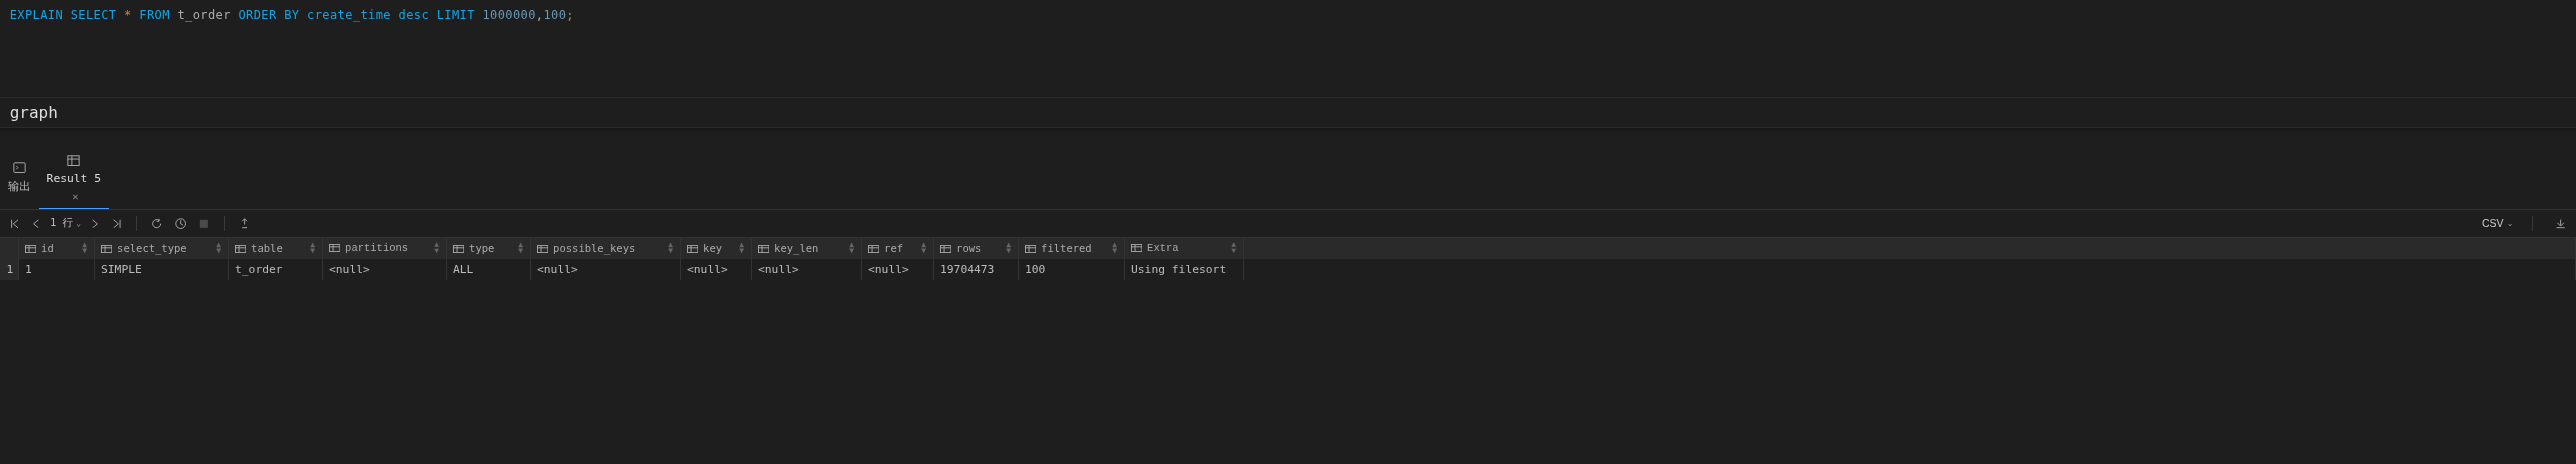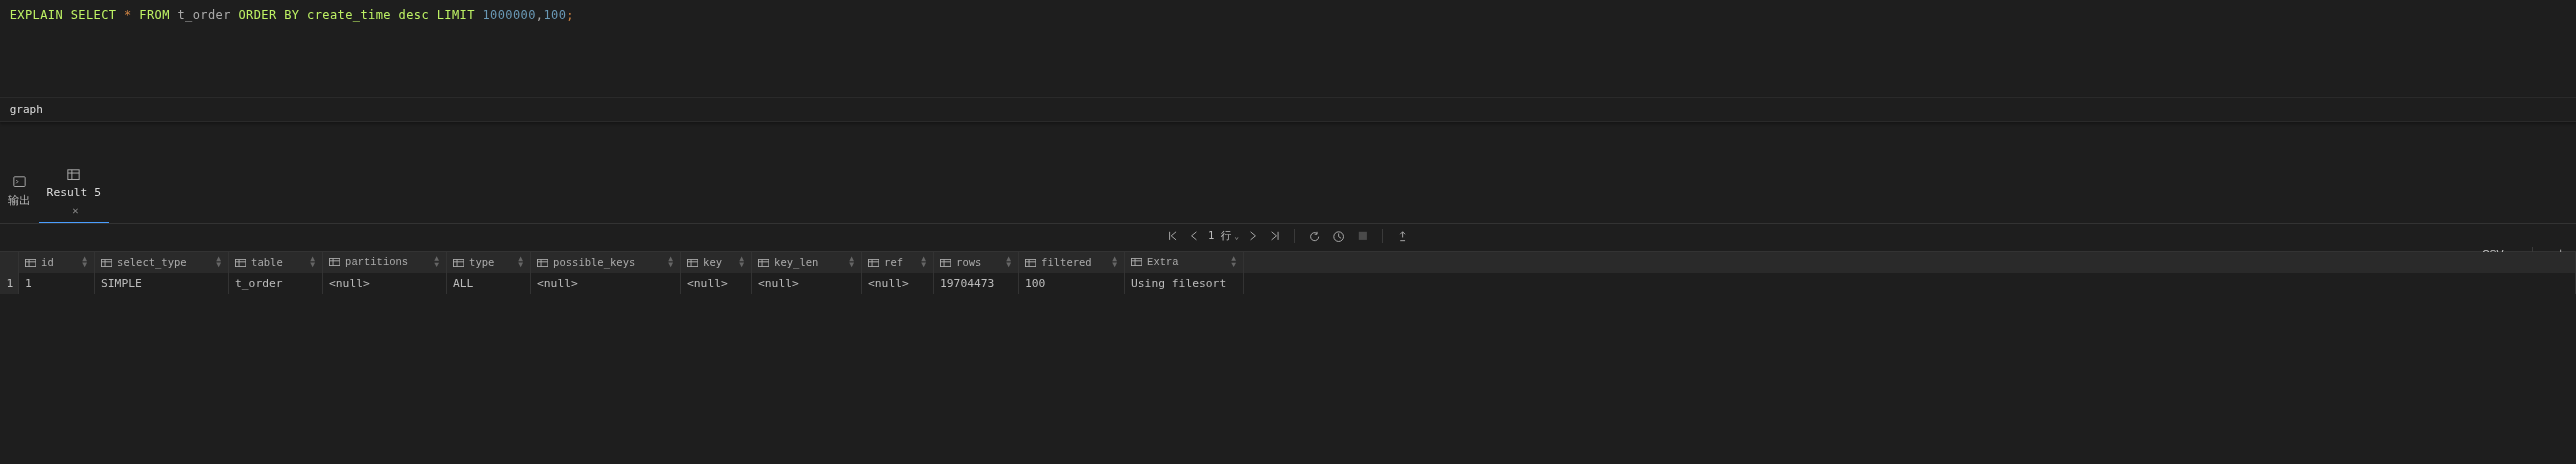--- a/index.html
+++ b/index.html
@@ -22,34 +22,34 @@
     }
     .sql-line {
       display: flex;
       align-items: center;
       padding-left: 9.7px;
     }
     .sql-code {
       font-size: 12px;
       letter-spacing: 0.4px;
     }
-    .kw { color: #bef264; }
+    .kw { color: #0ea5e9; }
     .star { color: #cc8242; }
     .ident { color: #aaa; }
     .num { color: #6a99b6; }
     .semi { color: #cc8242; }
     
     .graph-bar {
       padding: 4.8px 9.7px;
-      font-size: 11px;
+      font-size: 16px;
       color: #ddd;
       border-top: 0.8px solid #2a2a2a;
       border-bottom: 0.8px solid #2a2a2a;
       box-shadow: 0 1.6px 2.4px rgba(0,0,0,0.3);
-      margin-bottom: 40px;
+      margin-bottom: 20px;
     }
     
     .tabs-bar {
       display: flex;
       align-items: center;
       border-bottom: 0.8px solid #333;
     }
     .tab {
       display: flex;
       align-items: center;
@@ -77,21 +77,20 @@
       margin-left: 3.2px;
       font-size: 10.5px;
     }
     
     .toolbar {
       display: flex;
       align-items: center;
       border-bottom: 0.8px solid #333;
       padding: 3.2px 6.5px;
       height: 27.4px;
-      flex-direction: column;
     }
     .tb-left {
       display: flex;
       align-items: center;
       gap: 6.5px;
     }
     .tb-btn {
       background: transparent;
       border: none;
       color: #999;

